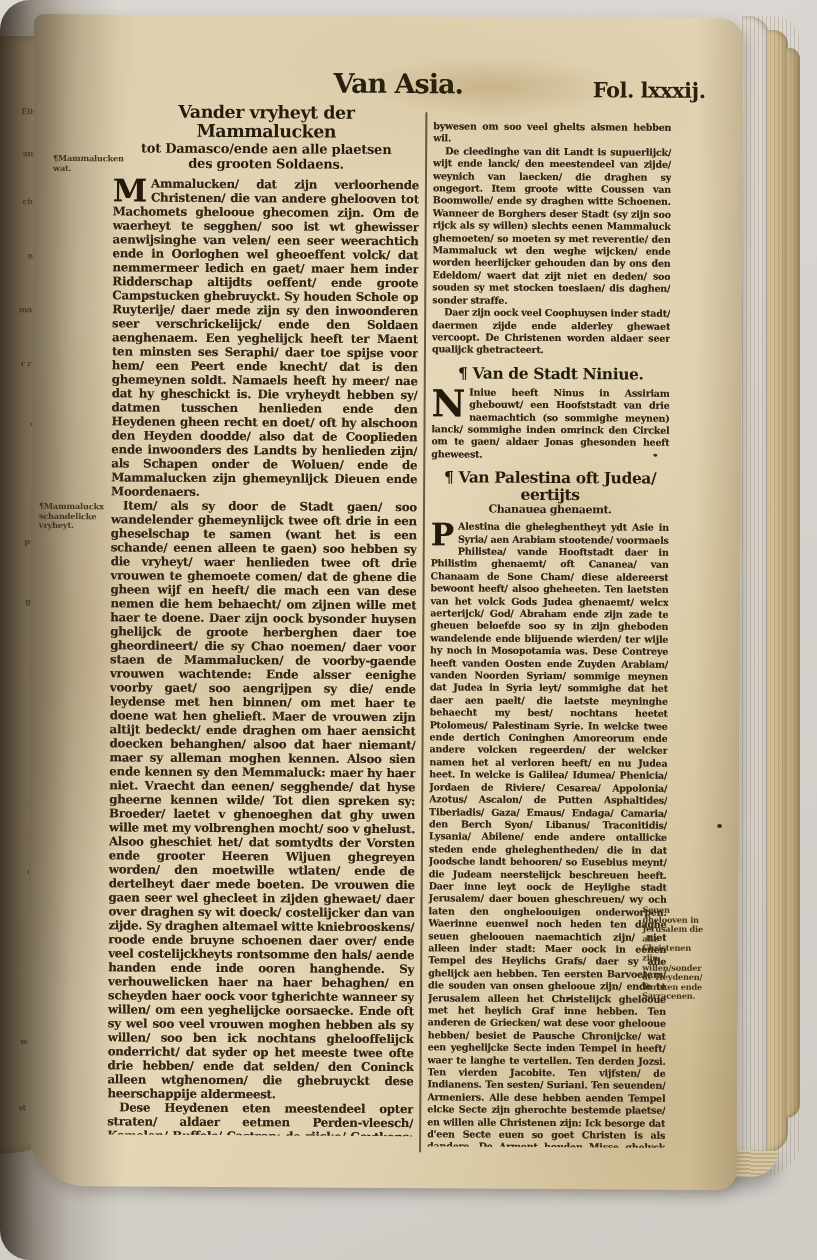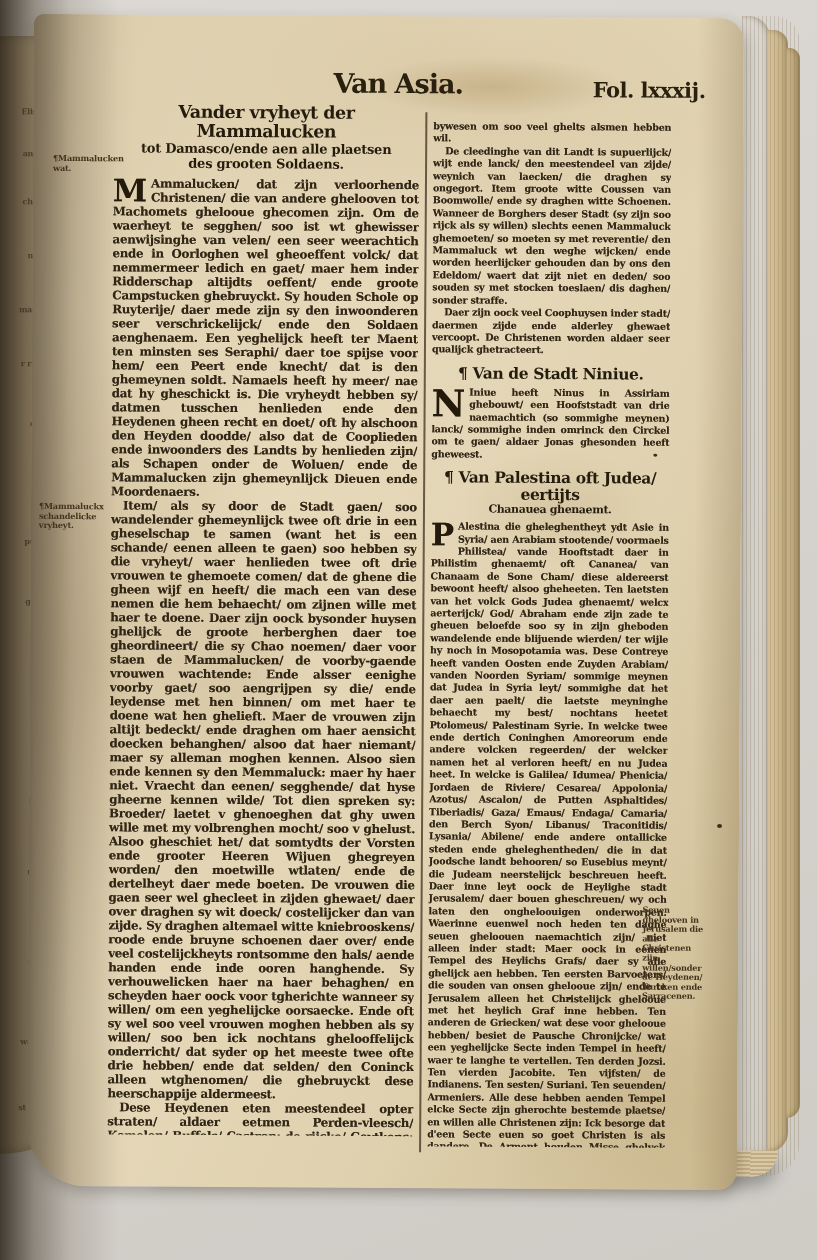--- a/index.html
+++ b/index.html
@@ -1,21 +1,21 @@
 <!DOCTYPE html>
 <html><head>
 <meta charset="utf-8">
 <style>
   html,body{margin:0;padding:0;}
   body{
     width:817px;height:1260px;overflow:hidden;
     background:linear-gradient(160deg,#dcd9d4 0%,#d6d3ce 45%,#cfccc6 100%);
     font-family:"DejaVu Serif", serif;
   }
-  .scene{position:relative;width:817px;height:1260px;overflow:hidden;}
+  .scene{position:relative;width:817px;height:1260px;overflow:hidden;border-radius:30px;}
 
   
   .prev-page{
     position:absolute;left:0;top:36px;width:112px;height:1118px;
     background:linear-gradient(90deg,#b9a67f 0%,#cfbd97 30%,#d8c7a4 70%,#c4b28a 100%);
     border-radius:0 10px 120px 0;
     box-shadow:inset -6px 0 10px rgba(60,45,25,.35);
     overflow:hidden;
   }
   .frag{

